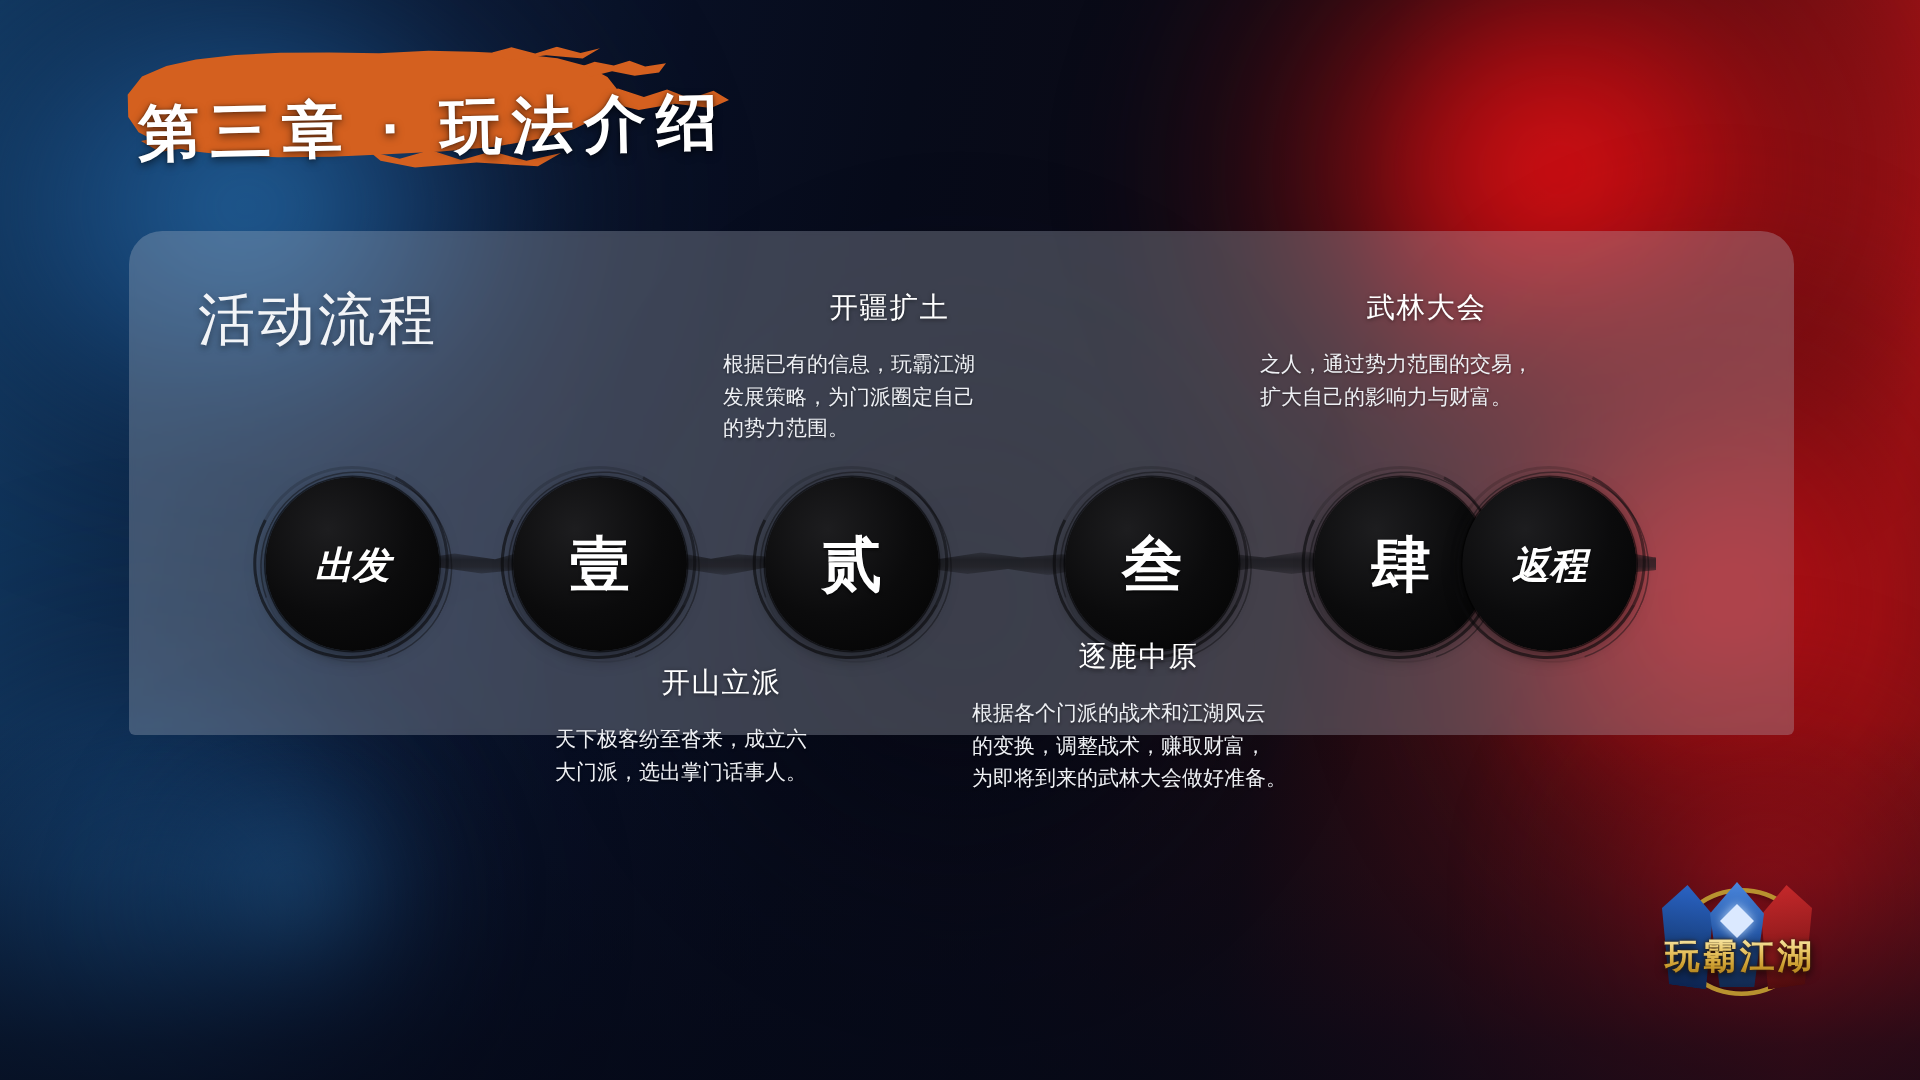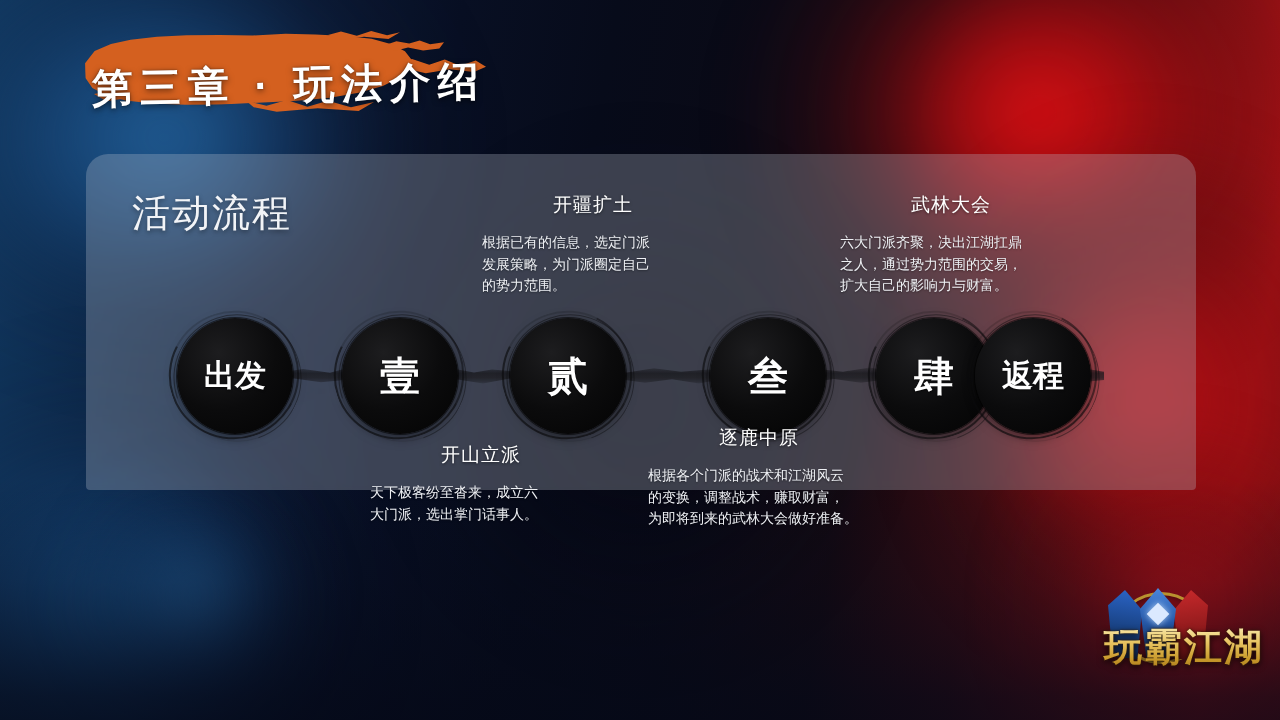--- a/index.html
+++ b/index.html
@@ -278,21 +278,21 @@
     inset: 0;
     display: flex;
     align-items: center;
     justify-content: center;
     color: #ffffff;
     font-weight: 700;
     letter-spacing: 0px;
     text-shadow: 0 1px 2px rgba(0,0,0,0.6);
     z-index: 2;
   }
-  .node-label.n-two { font-size: 31px; }
+  .node-label.n-two { font-size: 25px; font-style: italic; }
   .node-label.n-one { font-size: 40px; }
 
   
   .step-block {
     position: absolute;
     width: 250px;
   }
   .step-block.above { text-align: center; }
   .step-block.below { text-align: center; }
   .step-head {
@@ -358,22 +358,22 @@
     width: 16px; height: 16px;
     background: #dbe9ff;
     transform: rotate(45deg);
     box-shadow: 0 0 7px rgba(200,226,255,0.9);
   }
   .logo-text {
     position: absolute;
     left: 0;
     top: 36px;
     width: 208px;
-    text-align: right;
-    font-size: 38px;
+    text-align: center;
+    font-size: 23px;
     font-weight: 700;
     letter-spacing: 2px;
     color: #f2d27a;
     background: linear-gradient(180deg, #fdf3c0 0%, #e8c462 40%, #c99a2c 72%, #9d6f16 100%);
     -webkit-background-clip: text;
     background-clip: text;
     -webkit-text-fill-color: transparent;
     filter: drop-shadow(0 0 1px #3a2206) drop-shadow(0 2px 3px rgba(0,0,0,0.75));
   }
 </style>
@@ -434,37 +434,36 @@
         <div class="step-block below" style="left: 270px; top: 288px;">
           <div class="step-head">开山立派</div>
           <div class="step-body">
             <div>天下极客纷至沓来，成立六</div>
             <div>大门派，选出掌门话事人。</div>
           </div>
         </div>
         <div class="step-block above" style="left: 382px; top: 38px;">
           <div class="step-head">开疆扩土</div>
           <div class="step-body">
-            <div>根据已有的信息，选定门派</div>
+            <div>根据已有的信息，玩霸江湖</div>
             <div>发展策略，为门派圈定自己</div>
             <div>的势力范围。</div>
           </div>
         </div>
         <div class="step-block below" style="left: 548px; top: 271px;">
           <div class="step-head">逐鹿中原</div>
           <div class="step-body">
             <div>根据各个门派的战术和江湖风云</div>
             <div>的变换，调整战术，赚取财富，</div>
             <div>为即将到来的武林大会做好准备。</div>
           </div>
         </div>
         <div class="step-block above" style="left: 740px; top: 38px;">
           <div class="step-head">武林大会</div>
           <div class="step-body">
-            <div>六大门派齐聚，决出江湖扛鼎</div>
             <div>之人，通过势力范围的交易，</div>
             <div>扩大自己的影响力与财富。</div>
           </div>
         </div>
       </div>
   </div>
 
   <div class="logo">
     <div class="logo-emblem">
       <div class="emb-ring"></div>

